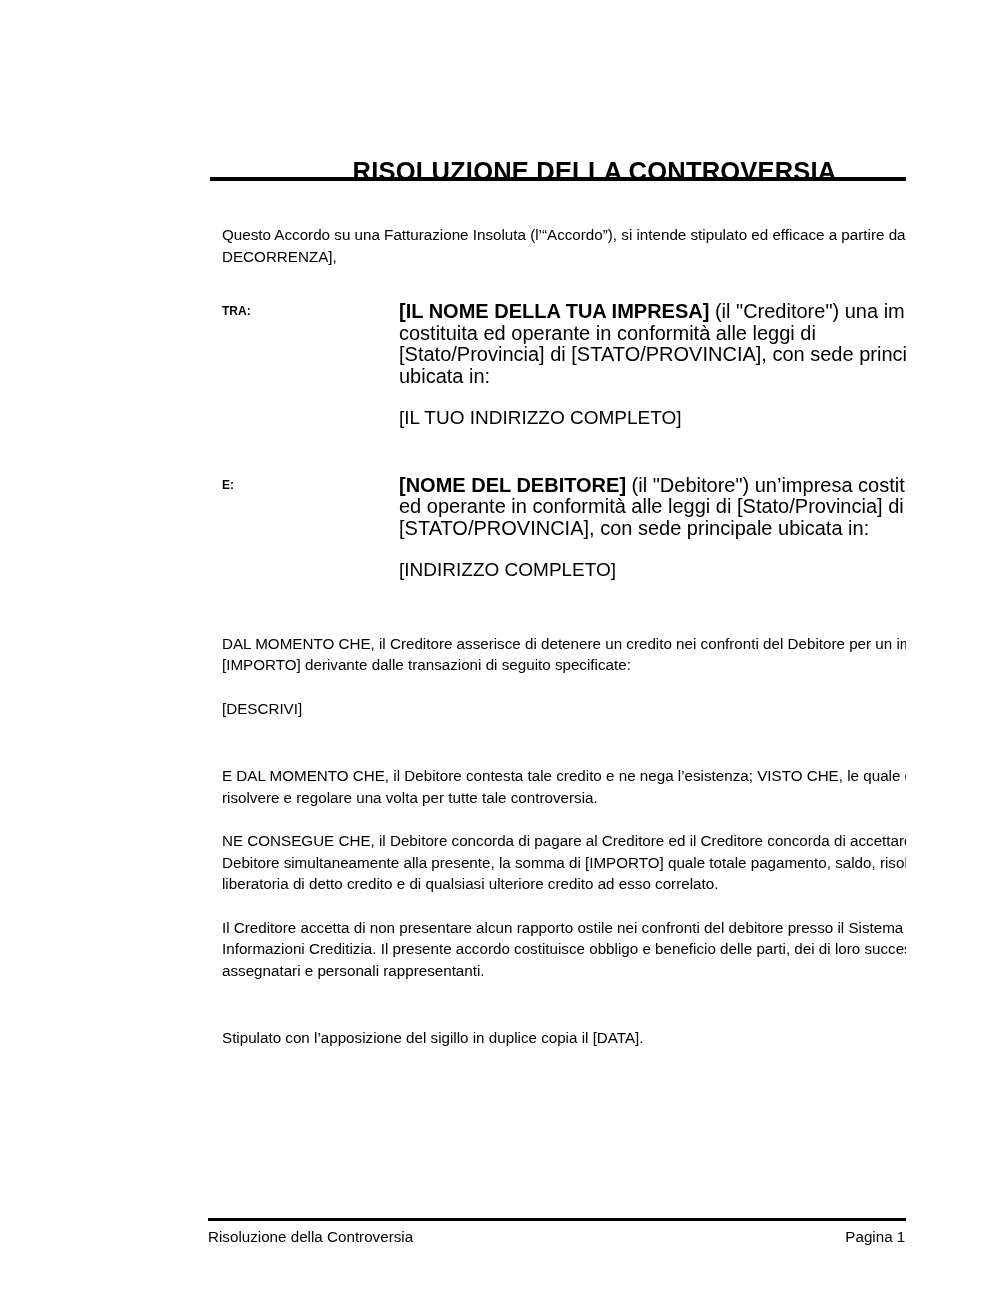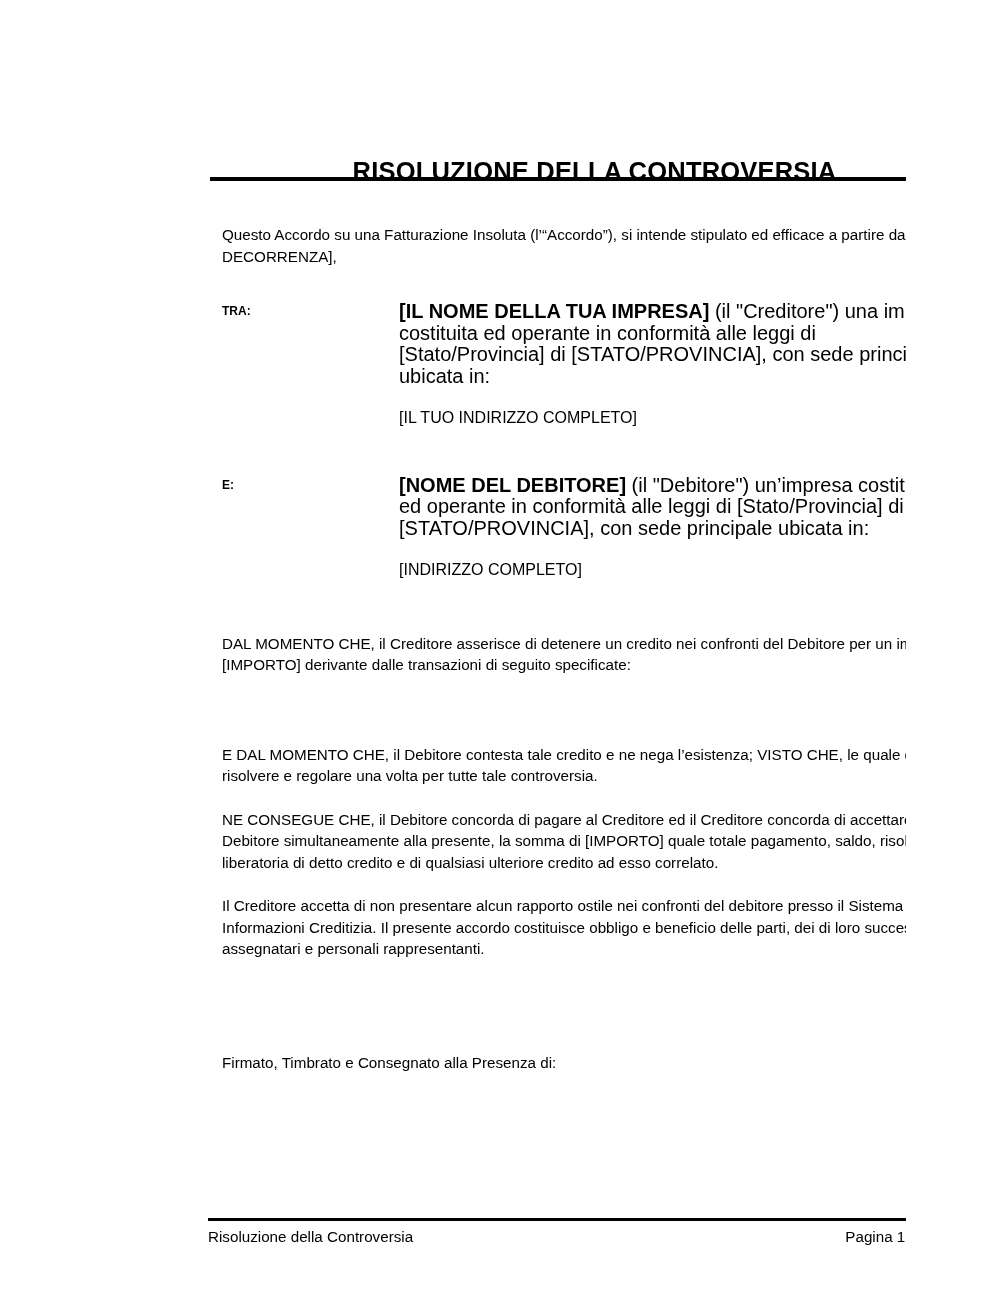--- a/index.html
+++ b/index.html
@@ -73,21 +73,21 @@
   }
   .party-body {
     flex: 1 1 auto;
     font-size: 20px;
     line-height: 21.5px;
   }
   .party-body.narrow { max-width: 567px; }
   .party-body.narrow2 { max-width: 555px; }
   .indented-line {
     margin-left: 177px;
-    font-size: 16px;
+    font-size: 19px;
     line-height: 21.5px;
   }
   .b { font-weight: bold; }
 
   .footer-rule {
     position: absolute;
     left: 114px;
     top: 1204px;
     width: 771px;
     height: 3px;
@@ -144,39 +144,40 @@
     <div class="gap-20"></div>
 
     <div class="indented-line">[INDIRIZZO COMPLETO]</div>
 
     <div class="gap-52"></div>
 
     <p class="para">DAL MOMENTO CHE, il Creditore asserisce di detenere un credito nei confronti del Debitore per un importo di [IMPORTO] derivante dalle transazioni di seguito specificate:</p>
 
     <div class="gap-22"></div>
 
+    <p class="para">[DESCRIVI]</p>
 
     <div class="gap-46"></div>
 
     <p class="para">E DAL MOMENTO CHE, il Debitore contesta tale credito e ne nega l’esistenza; VISTO CHE, le quale desiderano risolvere e regolare una volta per tutte tale controversia.</p>
 
     <div class="gap-22"></div>
 
     <p class="para">NE CONSEGUE CHE, il Debitore concorda di pagare al Creditore ed il Creditore concorda di accettare dal Debitore simultaneamente alla presente, la somma di [IMPORTO] quale totale pagamento, saldo, risoluzione, liberatoria di detto credito e di qualsiasi ulteriore credito ad esso correlato.</p>
 
     <div class="gap-22"></div>
 
     <p class="para">Il Creditore accetta di non presentare alcun rapporto ostile nei confronti del debitore presso il Sistema di Informazioni Creditizia. Il presente accordo costituisce obbligo e beneficio delle parti, dei di loro successori, assegnatari e personali rappresentanti.</p>
 
     <div class="gap-46"></div>
 
+    <p class="para">Stipulato con l’apposizione del sigillo in duplice copia il [DATA].</p>
 
     <div class="gap-46"></div>
 
-    <p class="para">Firmato, Timbrato e Consegnato alla Presenza di:</p>
 
   </div>
 
   <div class="footer-rule"></div>
 
   <div class="footer">
     <span class="footer-left">Risoluzione della Controversia</span>
     <span class="footer-right">Pagina 1 di 1</span>
   </div>
 

